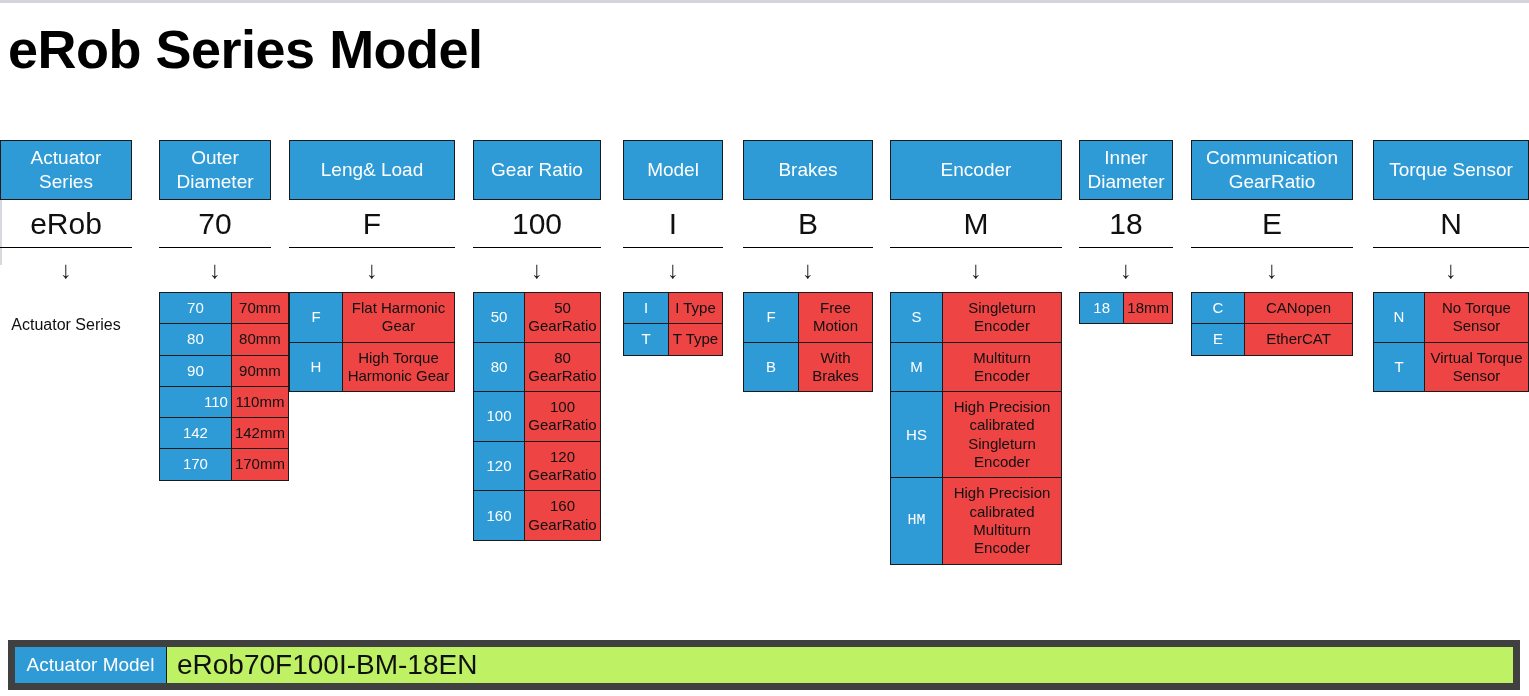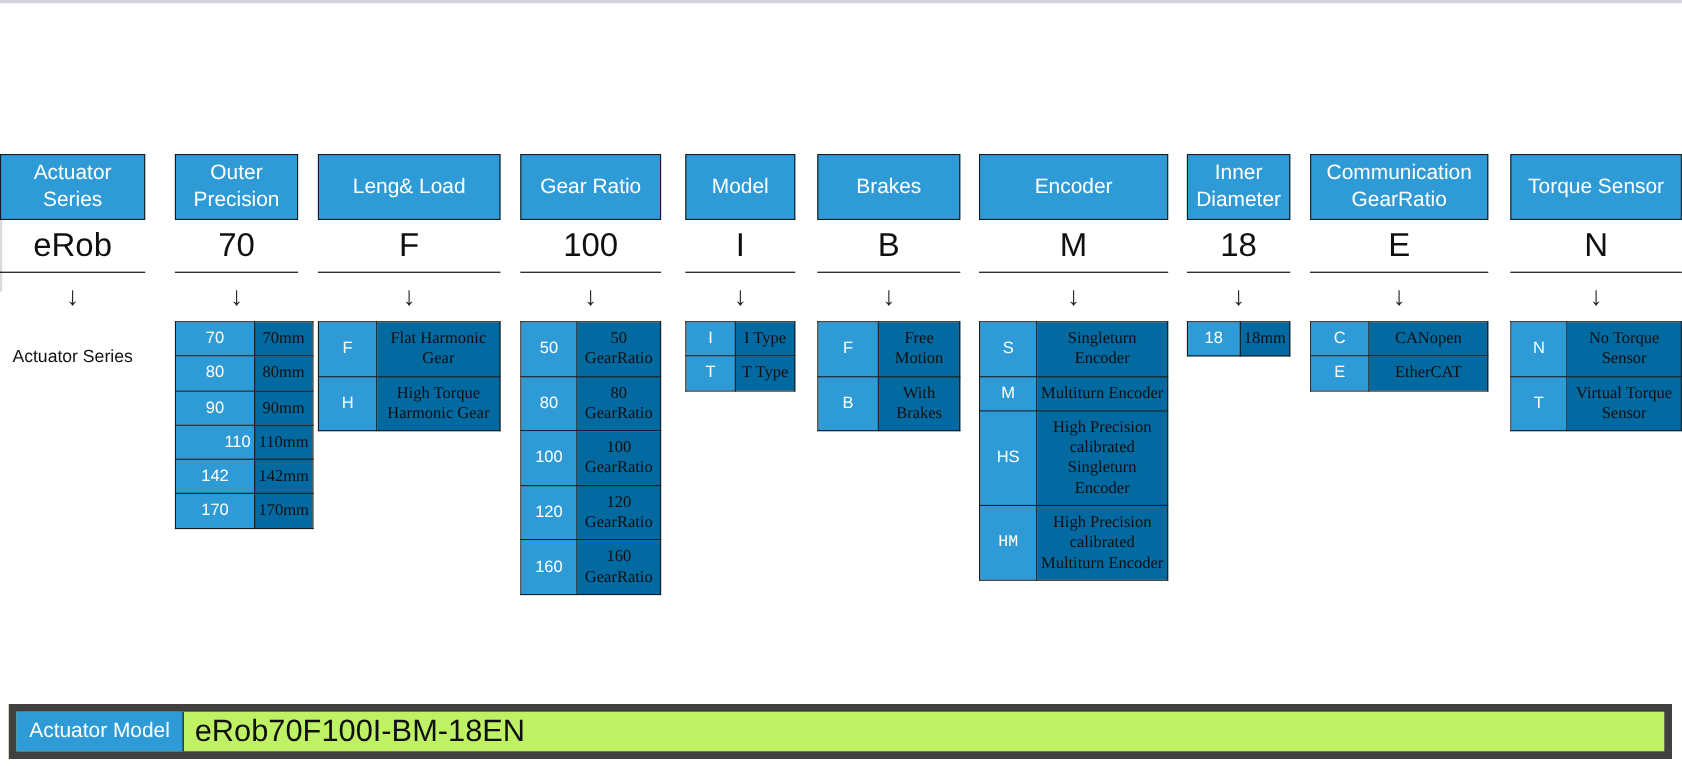--- a/index.html
+++ b/index.html
@@ -108,23 +108,22 @@
     font-size: 15px;
     line-height: 1.22;
   }
   .opt-code {
     background: #2E9BD6;
     color: #ffffff;
     font-size: 14px;
     white-space: nowrap;
   }
   .opt-desc {
-    background: #0369a1;
+    background: #ef4444;
     color: #101010;
-    font-family: Liberation Serif, serif;
   }
 
   
   .plain-block {
     box-sizing: border-box;
     text-align: center;
     font-size: 16px;
     line-height: 1.35;
     color: #101010;
     padding-top: 22px;
@@ -171,32 +170,33 @@
     font-size: 28px;
     color: #101010;
     letter-spacing: 0px;
   }
 </style>
 </head>
 <body>
 
 <div class="page">
 
+  <div class="title">eRob Series Model</div>
 
   <div class="left-rule"></div>
 
   <div class="columns">
       <div class="col" style="left: 0px; width: 132px;">
         <div class="col-header">Actuator Series</div>
         <div class="col-value">eRob</div>
         <div class="col-arrow">↓</div>
         <div class="plain-block">Actuator Series</div>
       </div>
       <div class="col" style="left: 159px; width: 112px;">
-        <div class="col-header">Outer Precision</div>
+        <div class="col-header">Outer Diameter</div>
         <div class="col-value">70</div>
         <div class="col-arrow">↓</div>
         <table class="opt-table">
           <tbody>
             <tr>
               <td class="opt-code" style="width: 44px;">70</td>
               <td class="opt-desc">70mm</td>
             </tr>
             <tr>
               <td class="opt-code" style="width: 44px;">80</td>

